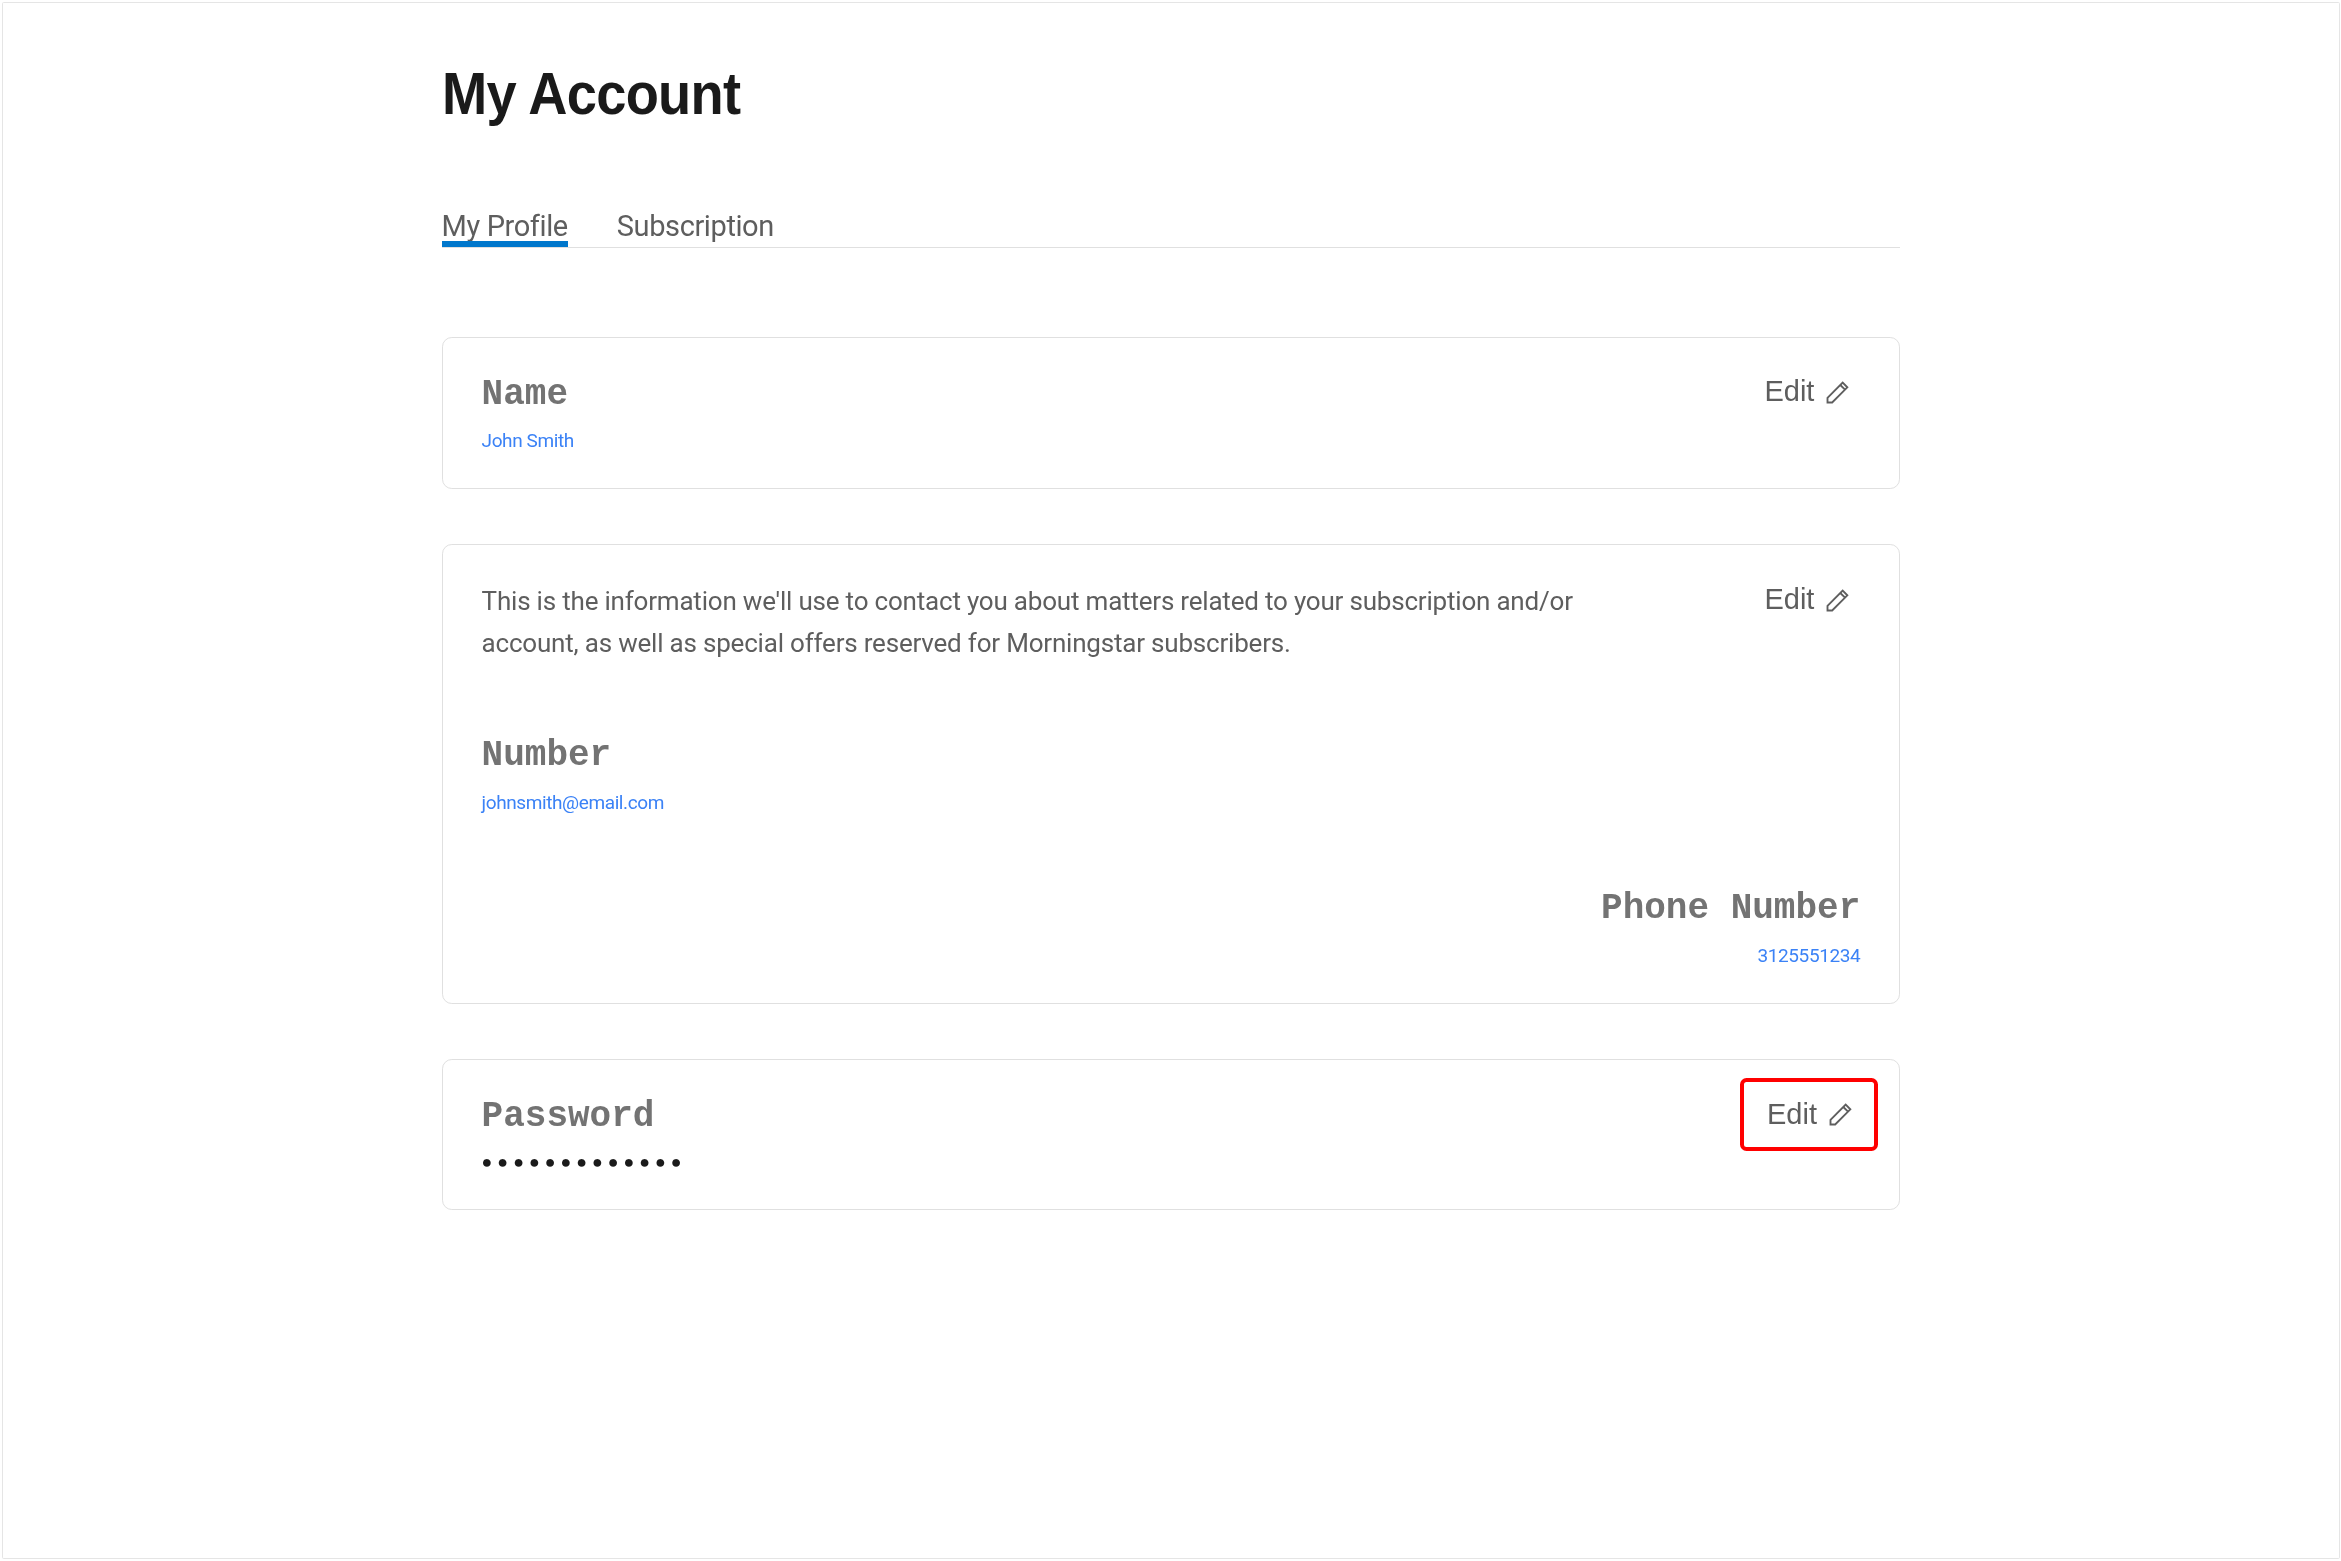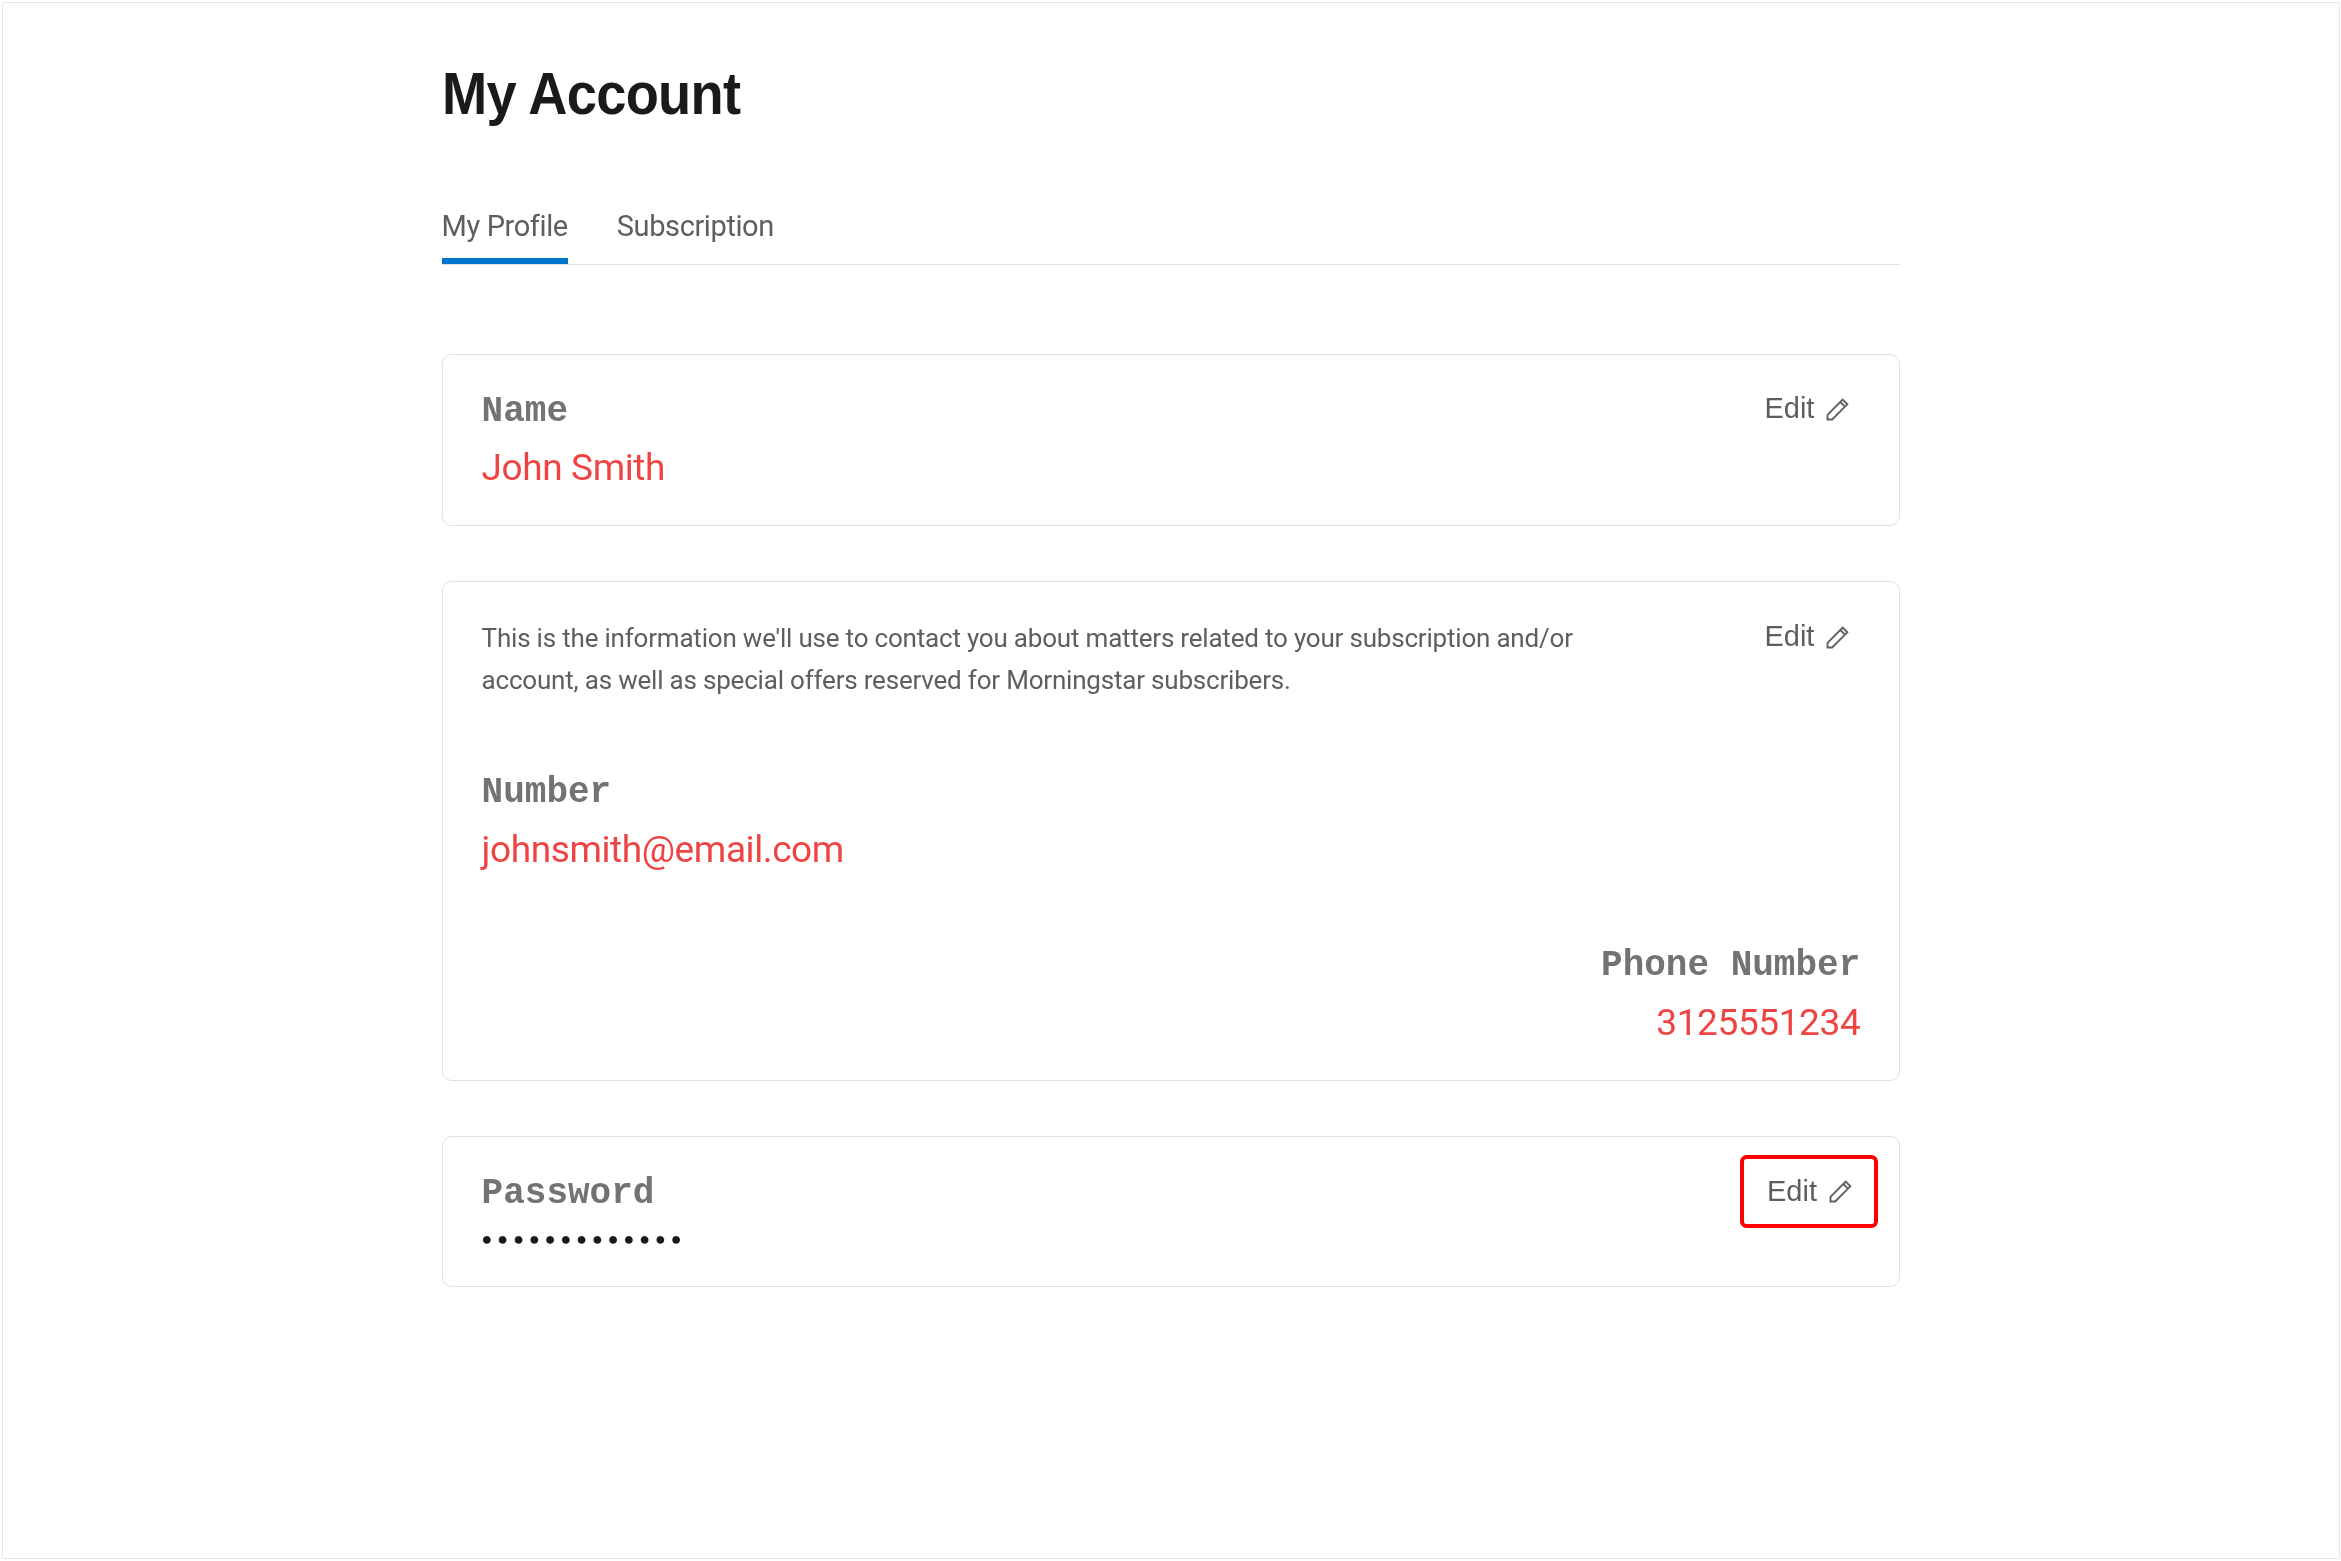--- a/index.html
+++ b/index.html
@@ -40,21 +40,21 @@
     .tabs {
       display: flex;
       gap: 49px;
       border-bottom: 0.8px solid #e0e0e0;
       margin-bottom: 89px;
     }
 
     .tab {
       font-size: 29px;
       color: #5e5e5e;
-      padding-bottom: 21px;
+      padding-bottom: 4px;
       cursor: pointer;
       position: relative;
       letter-spacing: -0.4px;
     }
 
     .tab.active::after {
       content: "";
       position: absolute;
       left: 0;
       right: 0;
@@ -73,23 +73,23 @@
 
     .field-label {
       font-size: 36px;
       font-weight: 700;
       color: #737373;
       margin-bottom: 14.6px;
       font-family: Liberation Mono, monospace;
     }
 
     .field-value {
-      font-size: 37px;
+      font-size: 19px;
       font-weight: 400;
-      color: #ef4444;
+      color: #3b82f6;
       letter-spacing: -0.4px;
     }
 
     .card-description {
       font-size: 26px;
       color: #5e5e5e;
       line-height: 1.6;
       margin-bottom: 71px;
       max-width: 85%;
       letter-spacing: -0.2px;

